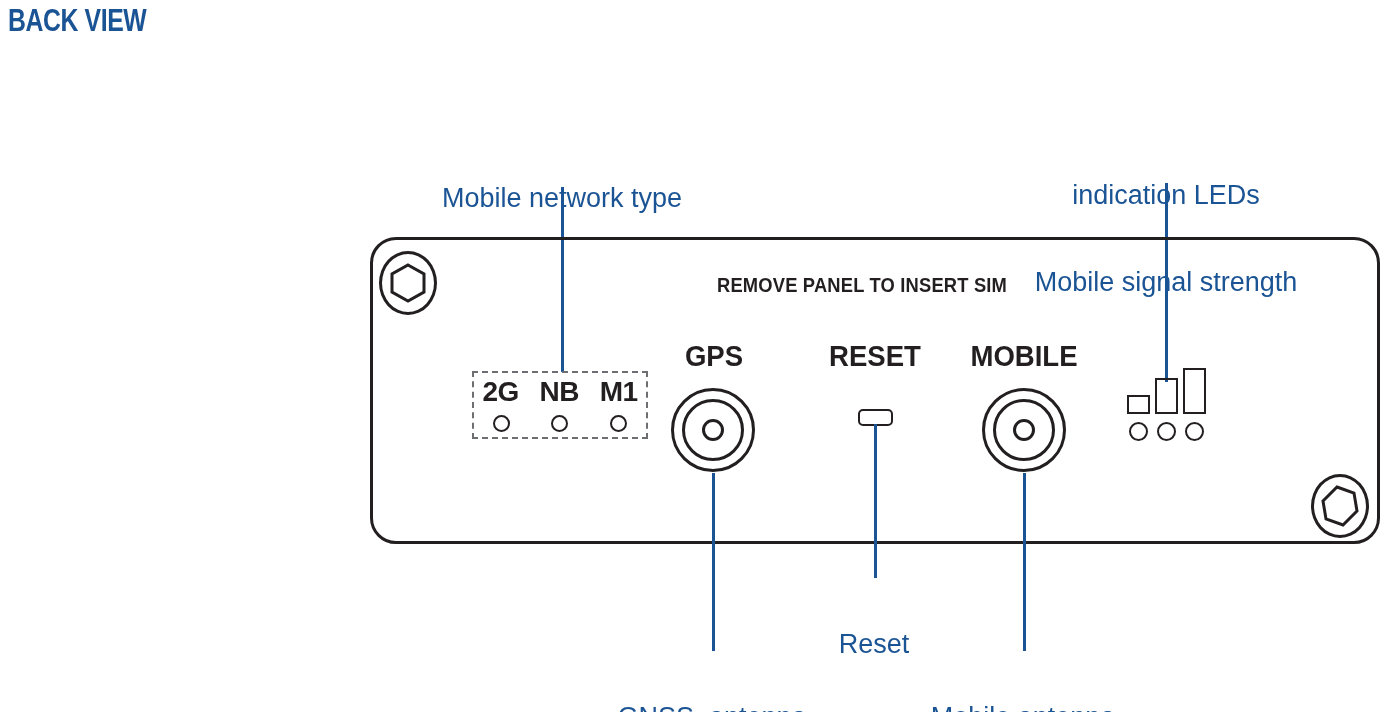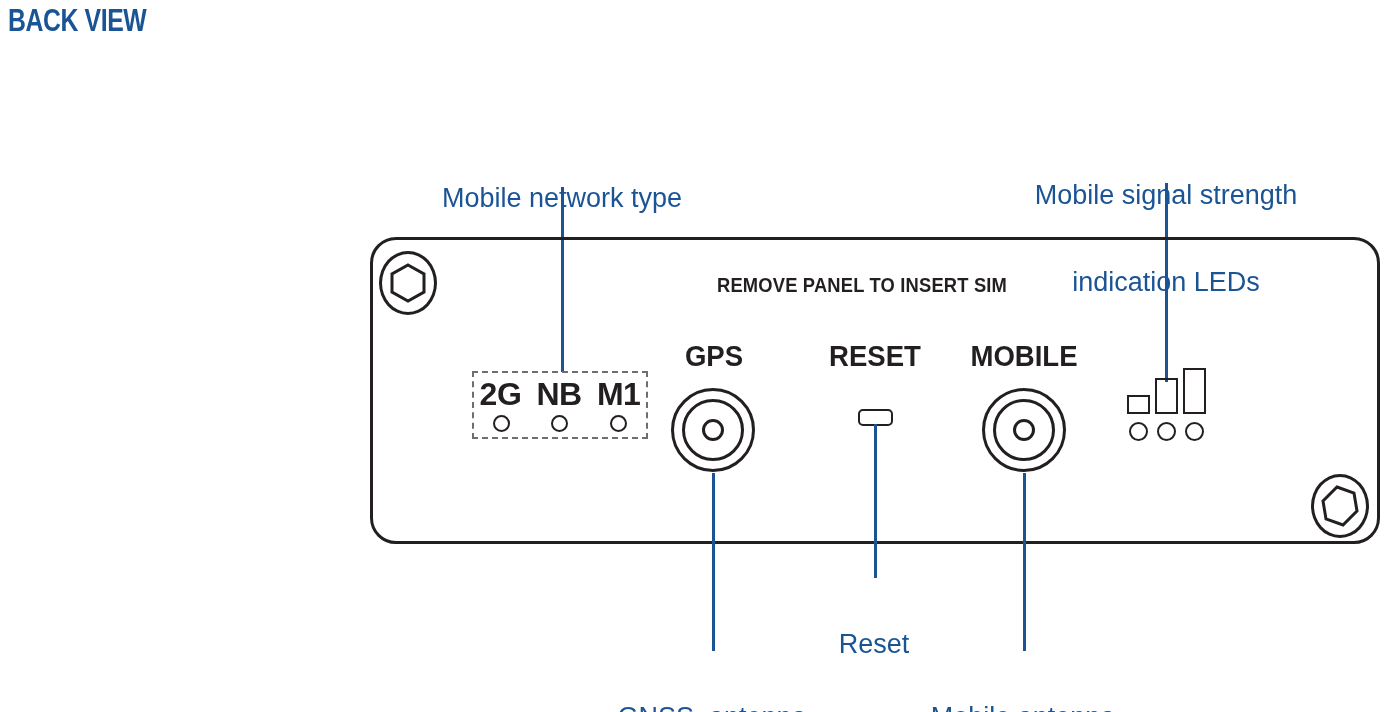--- a/index.html
+++ b/index.html
@@ -126,21 +126,21 @@
   #netled-labels {
     position: absolute;
     left: 472px;
     top: 376px;
     width: 176px;
     display: flex;
     justify-content: space-around;
     align-items: baseline;
   }
   #netled-labels span {
-    font-size: 32px;
+    font-size: 28px;
     font-weight: bold;
     color: #231f20;
     letter-spacing: -0.5px;
   }
   #netled-dots {
     position: absolute;
     left: 472px;
     top: 415px;
     width: 176px;
     display: flex;
@@ -203,22 +203,22 @@
 <div class="stage">
 
   <div id="back-view-title">BACK VIEW</div>
 
   <div class="callout" style="left:397px; top:126px; width:330px;">
     <span>Mobile network type</span>
   </div>
   <div class="leader" style="left:561px; top:187px; height:185px;"></div>
 
   <div class="callout" style="left:1001px; top:123px; width:330px;">
+    <span>indication LEDs</span>
     <span>Mobile signal strength</span>
-    <span>indication LEDs</span>
   </div>
   <div class="leader" style="left:1165px; top:183px; height:199px;"></div>
 
   <div id="device-panel"></div>
 
   <div class="screw" style="left:379px; top:251px;">
     <div class="ring"></div>
     <svg width="58" height="64" viewBox="0 0 58 64">
       <polygon points="29,14 45,23 45,41 29,50 13,41 13,23" fill="none" stroke="#231f20" stroke-width="3"></polygon>
     </svg>

